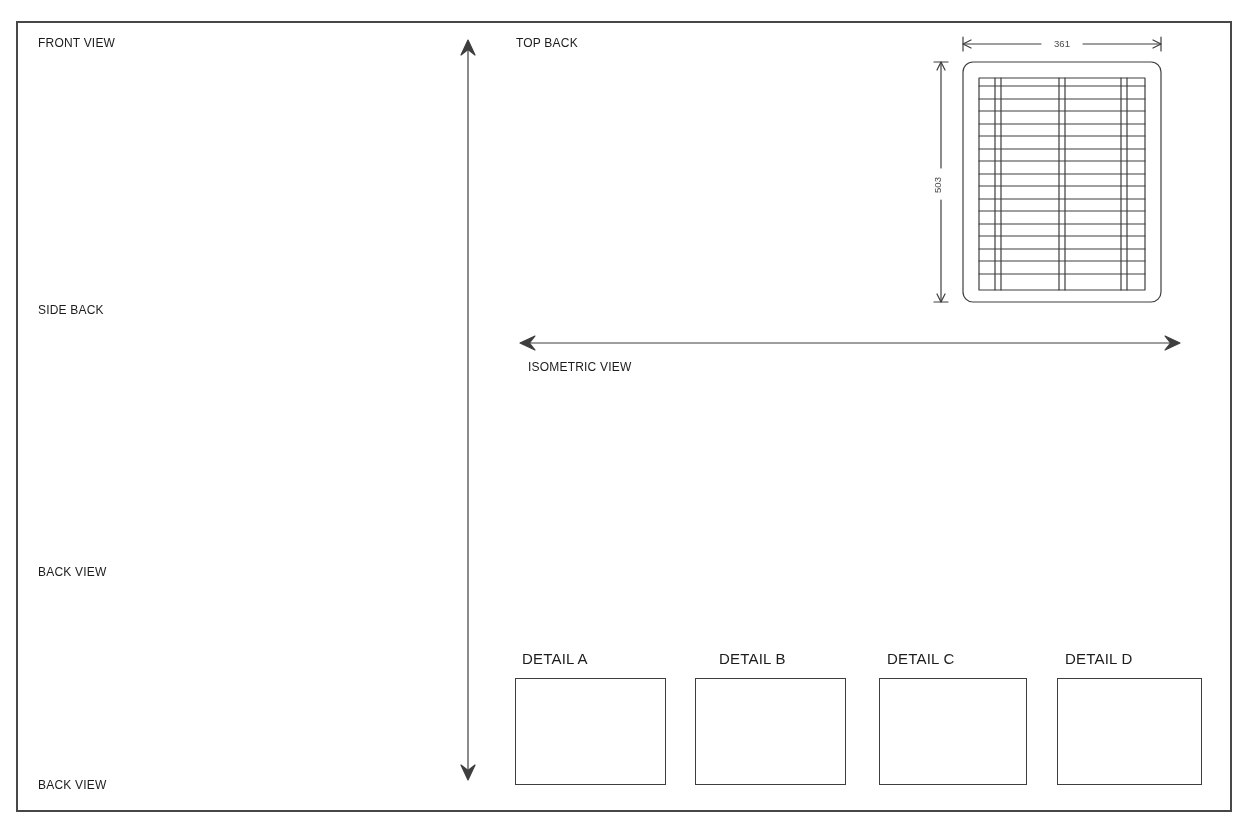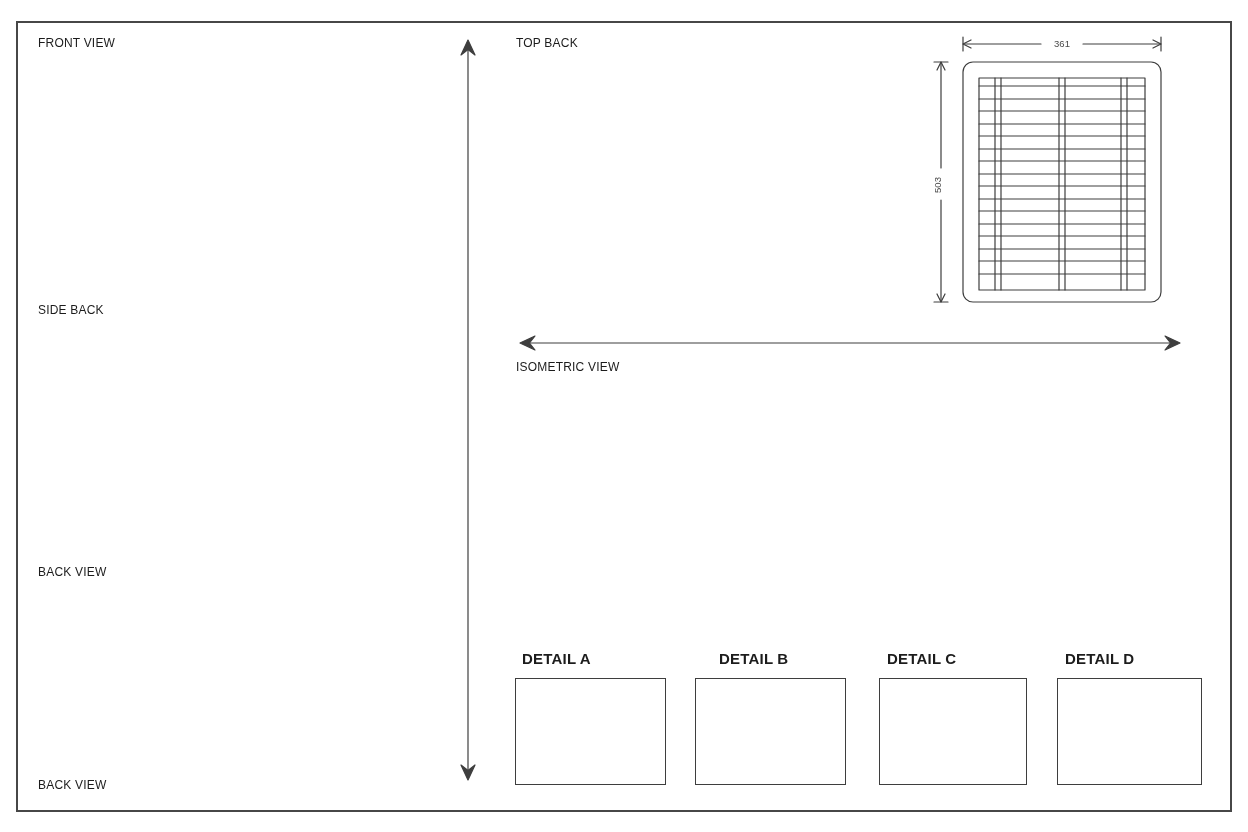--- a/index.html
+++ b/index.html
@@ -15,21 +15,21 @@
   }
   .frame{
     position:absolute;left:16px;top:21px;right:16px;bottom:20px;
     border:2px solid var(--border);background:#fff;
   }
   .vlabel{
     position:absolute;font-size:12px;font-weight:500;color:var(--label);
     letter-spacing:.2px;white-space:nowrap;text-align:center;
   }
   .dlabel{
-    position:absolute;font-size:15px;font-weight:700;color:var(--label);
+    position:absolute;font-size:15px;font-weight:400;color:var(--label);
     letter-spacing:.2px;white-space:nowrap;
   }
   .draw{position:absolute;}
   .draw path,.draw line,.draw polygon,.draw polyline,.draw rect{
     stroke:var(--line);stroke-width:1.2;fill:none;
     stroke-linejoin:round;stroke-linecap:round;vector-effect:non-scaling-stroke;
   }
   .thumb{
     position:absolute;border:1.5px solid var(--line);background:#fff;
   }
@@ -85,21 +85,21 @@
   </defs>
 </svg>
 
 <div class="frame"></div>
 
 <div class="vlabel" style="left:38px;top:36px">FRONT VIEW</div>
 <div class="vlabel" style="left:38px;top:303px">SIDE BACK</div>
 <div class="vlabel" style="left:38px;top:565px">BACK VIEW</div>
 <div class="vlabel" style="left:38px;top:778px">BACK VIEW</div>
 <div class="vlabel" style="left:516px;top:36px">TOP BACK</div>
-<div class="vlabel" style="left:516px;top:360px">ISOMETRIC VIEW</div>
+<div class="vlabel" style="left:528px;top:360px">ISOMETRIC VIEW</div>
 
 <svg class="draw" style="left:66px;top:28px" width="380" height="246" viewBox="55 15 390 315" preserveAspectRatio="none">
     <use href="#bed-core"></use>
   </svg>
 
 <svg class="draw" style="left:74px;top:322px" width="372" height="228" viewBox="55 15 390 315" preserveAspectRatio="none">
     <use href="#bed-core"></use>
   </svg>
 
 <svg class="draw" style="left:74px;top:584px" width="372" height="202" viewBox="55 15 390 315" preserveAspectRatio="none">

